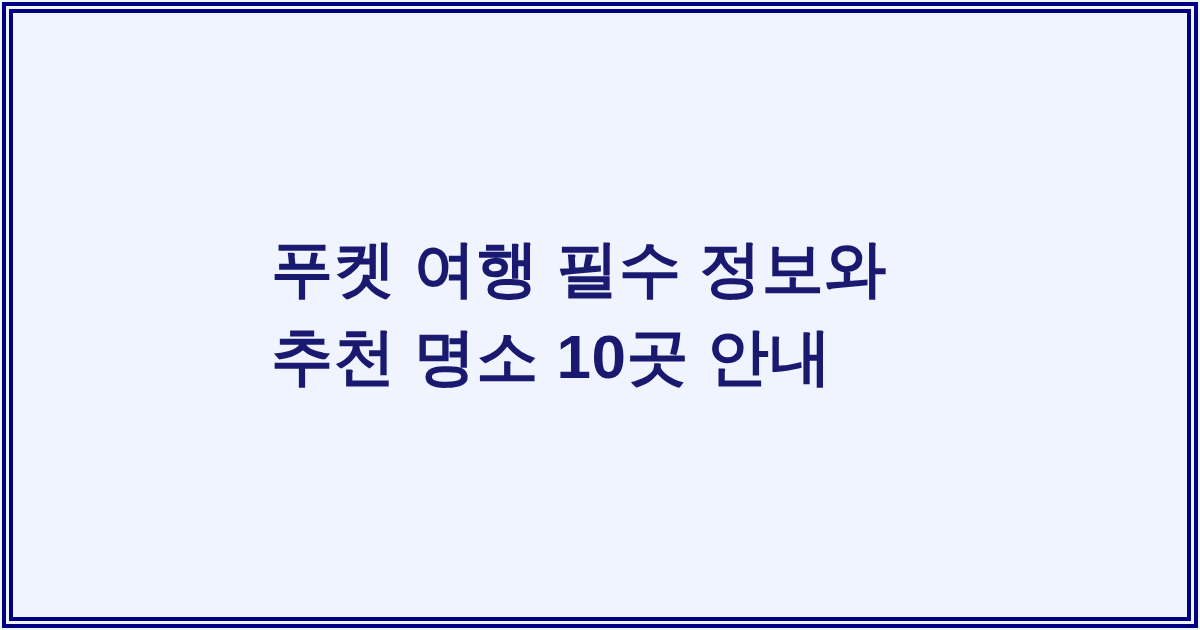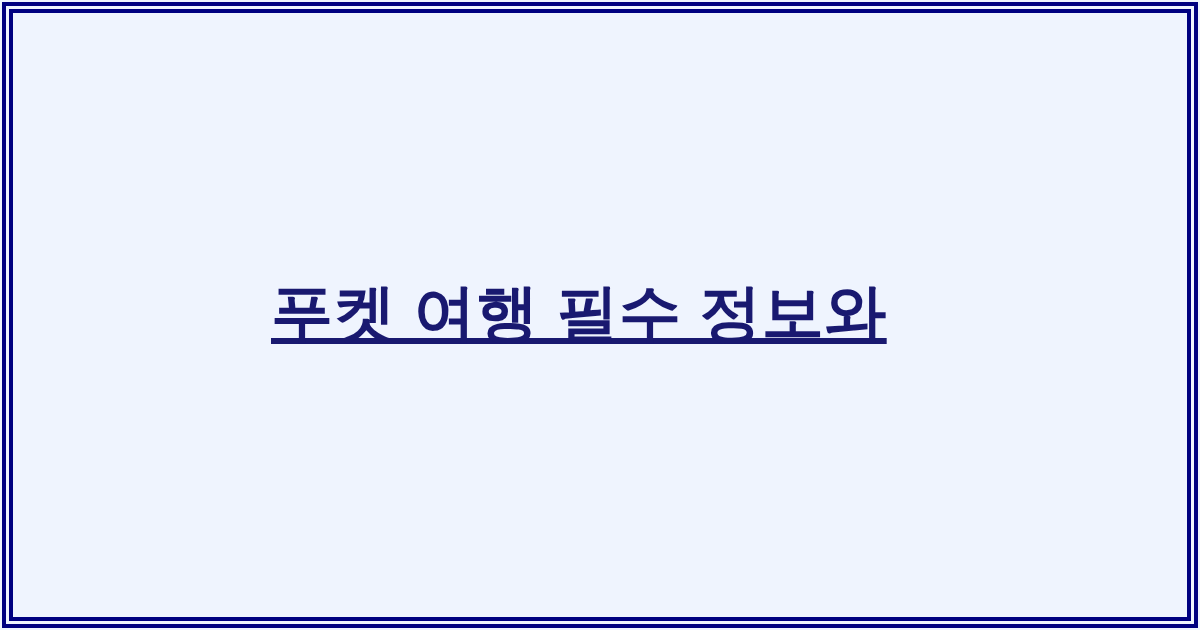--- a/index.html
+++ b/index.html
@@ -59,30 +59,30 @@
   .title-line {
     display: block;
     font-family: "Liberation Sans", "DejaVu Sans", sans-serif;
     font-size: 62px;
     font-weight: 700;
     line-height: 88px;
     letter-spacing: 0.5px;
     color: #191970;
     white-space: nowrap;
     text-align: left;
-    text-decoration: underline;
     -webkit-font-smoothing: antialiased;
   }
 </style>
 </head>
 <body>
 
 <div class="card">
   <div class="frame-outer">
     <div class="frame-inner">
 
       <div class="title-block">
         <span class="title-line">푸켓 여행 필수 정보와</span>
+        <span class="title-line">추천 명소 10곳 안내</span>
       </div>
 
     </div>
   </div>
 </div>
 
 </body></html>

